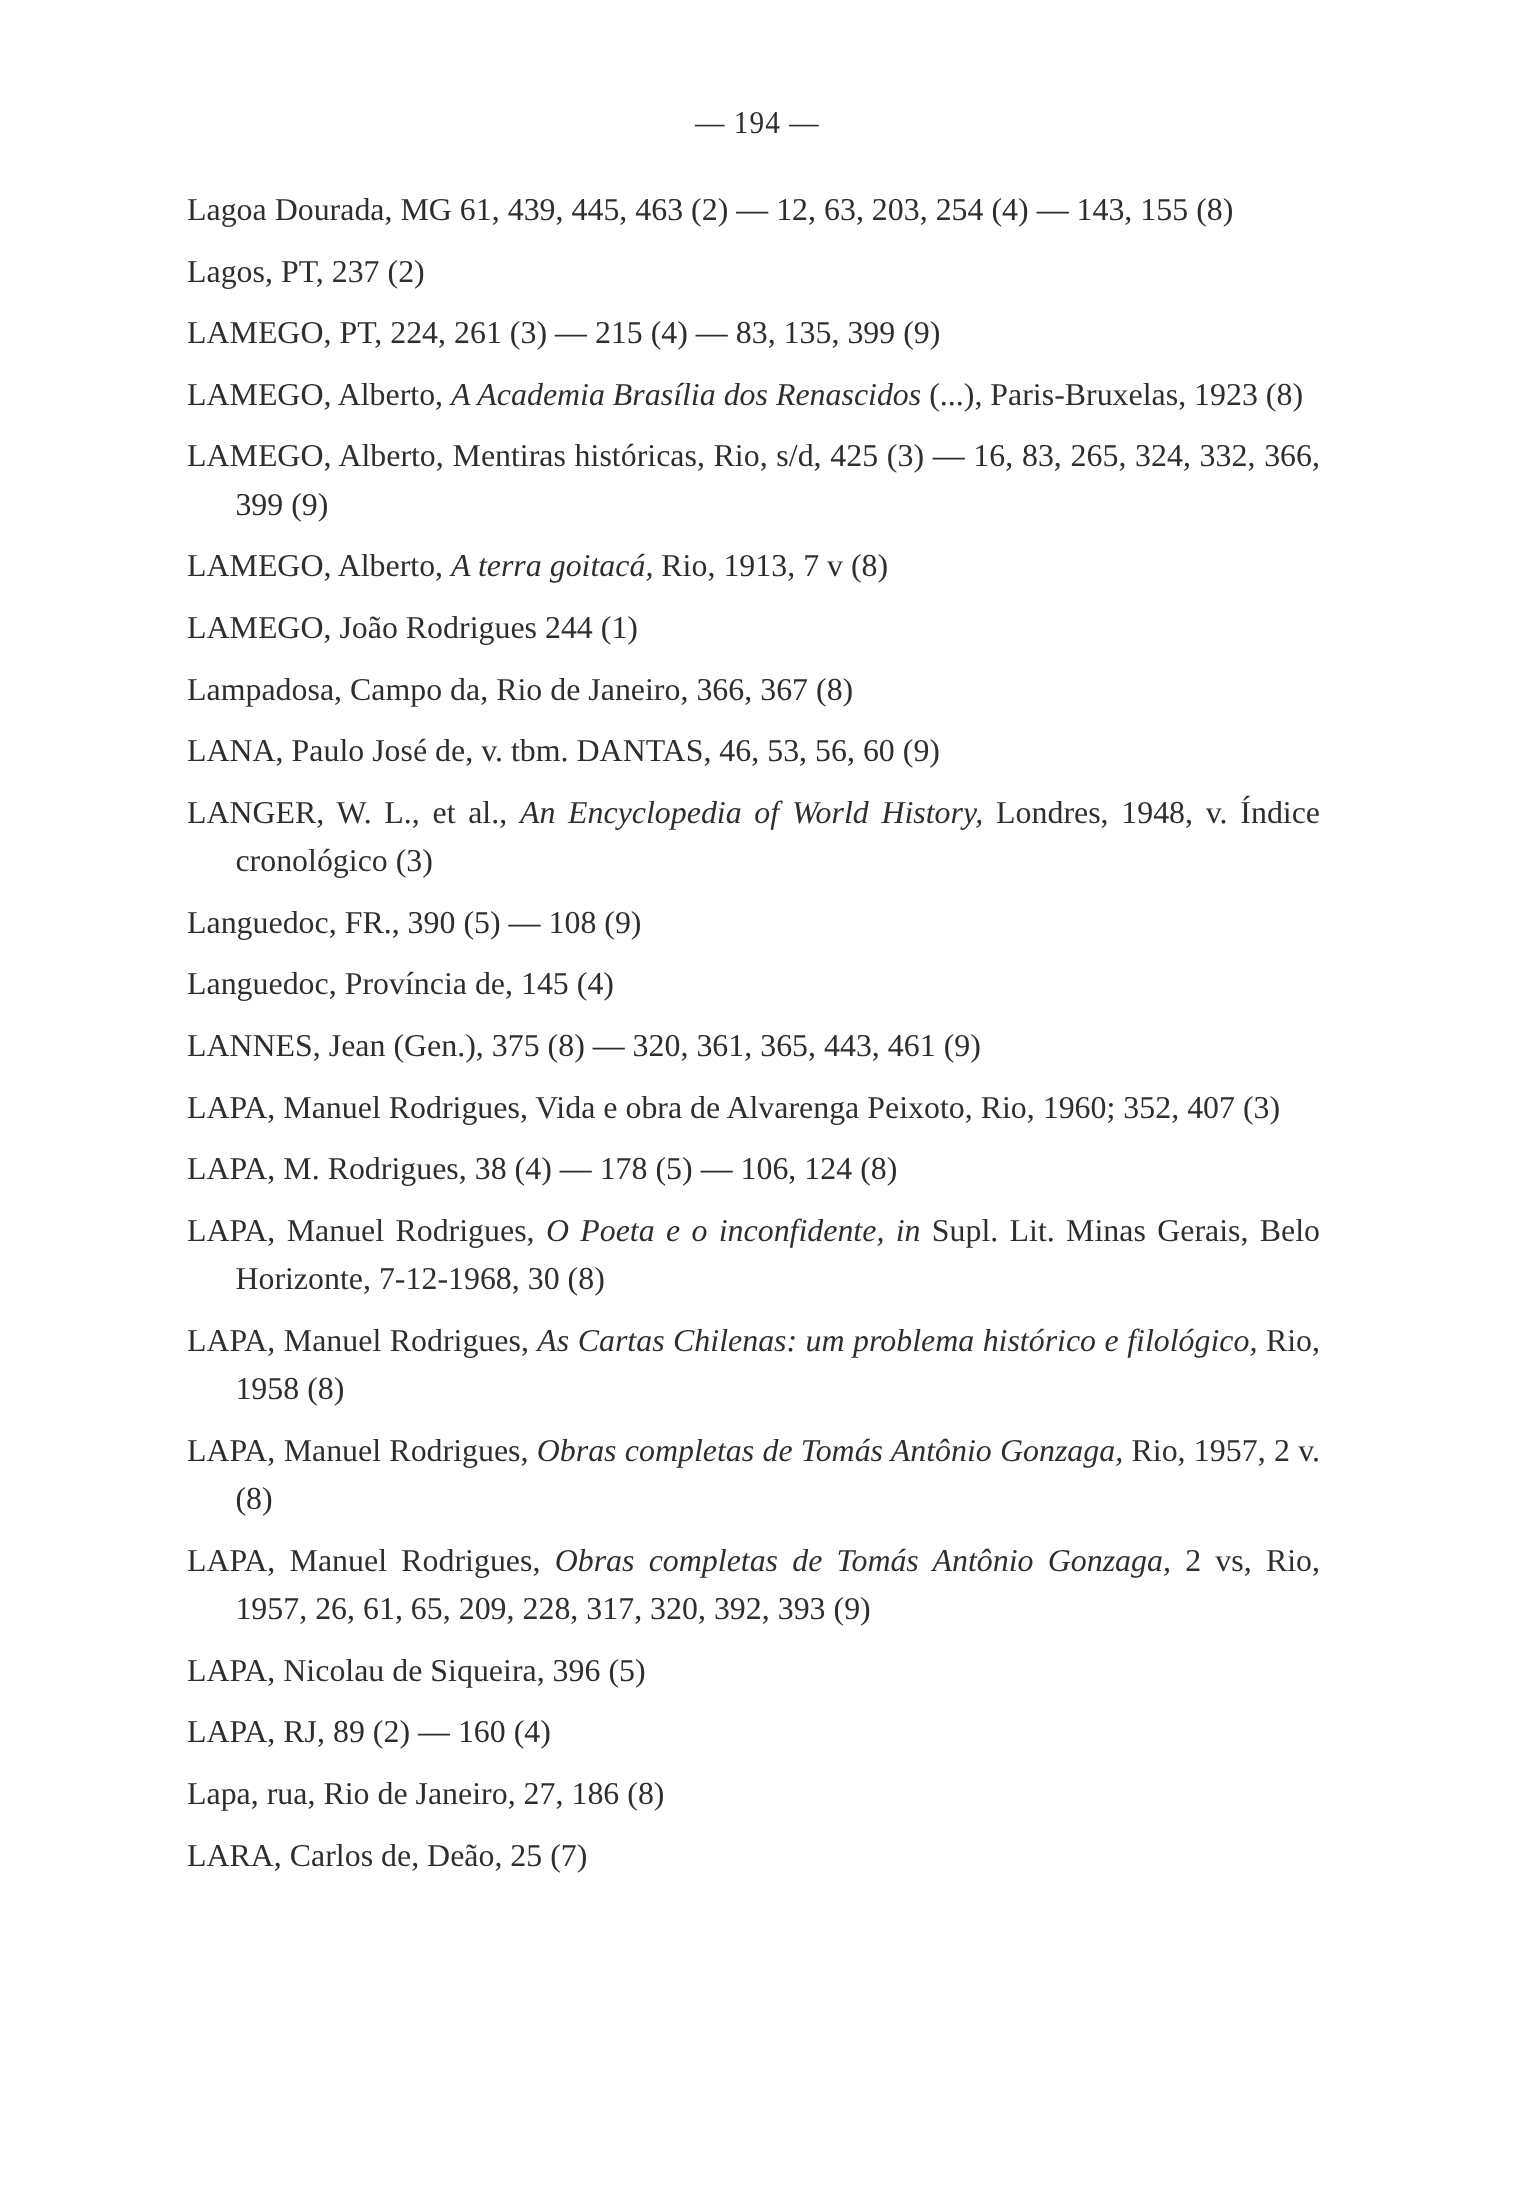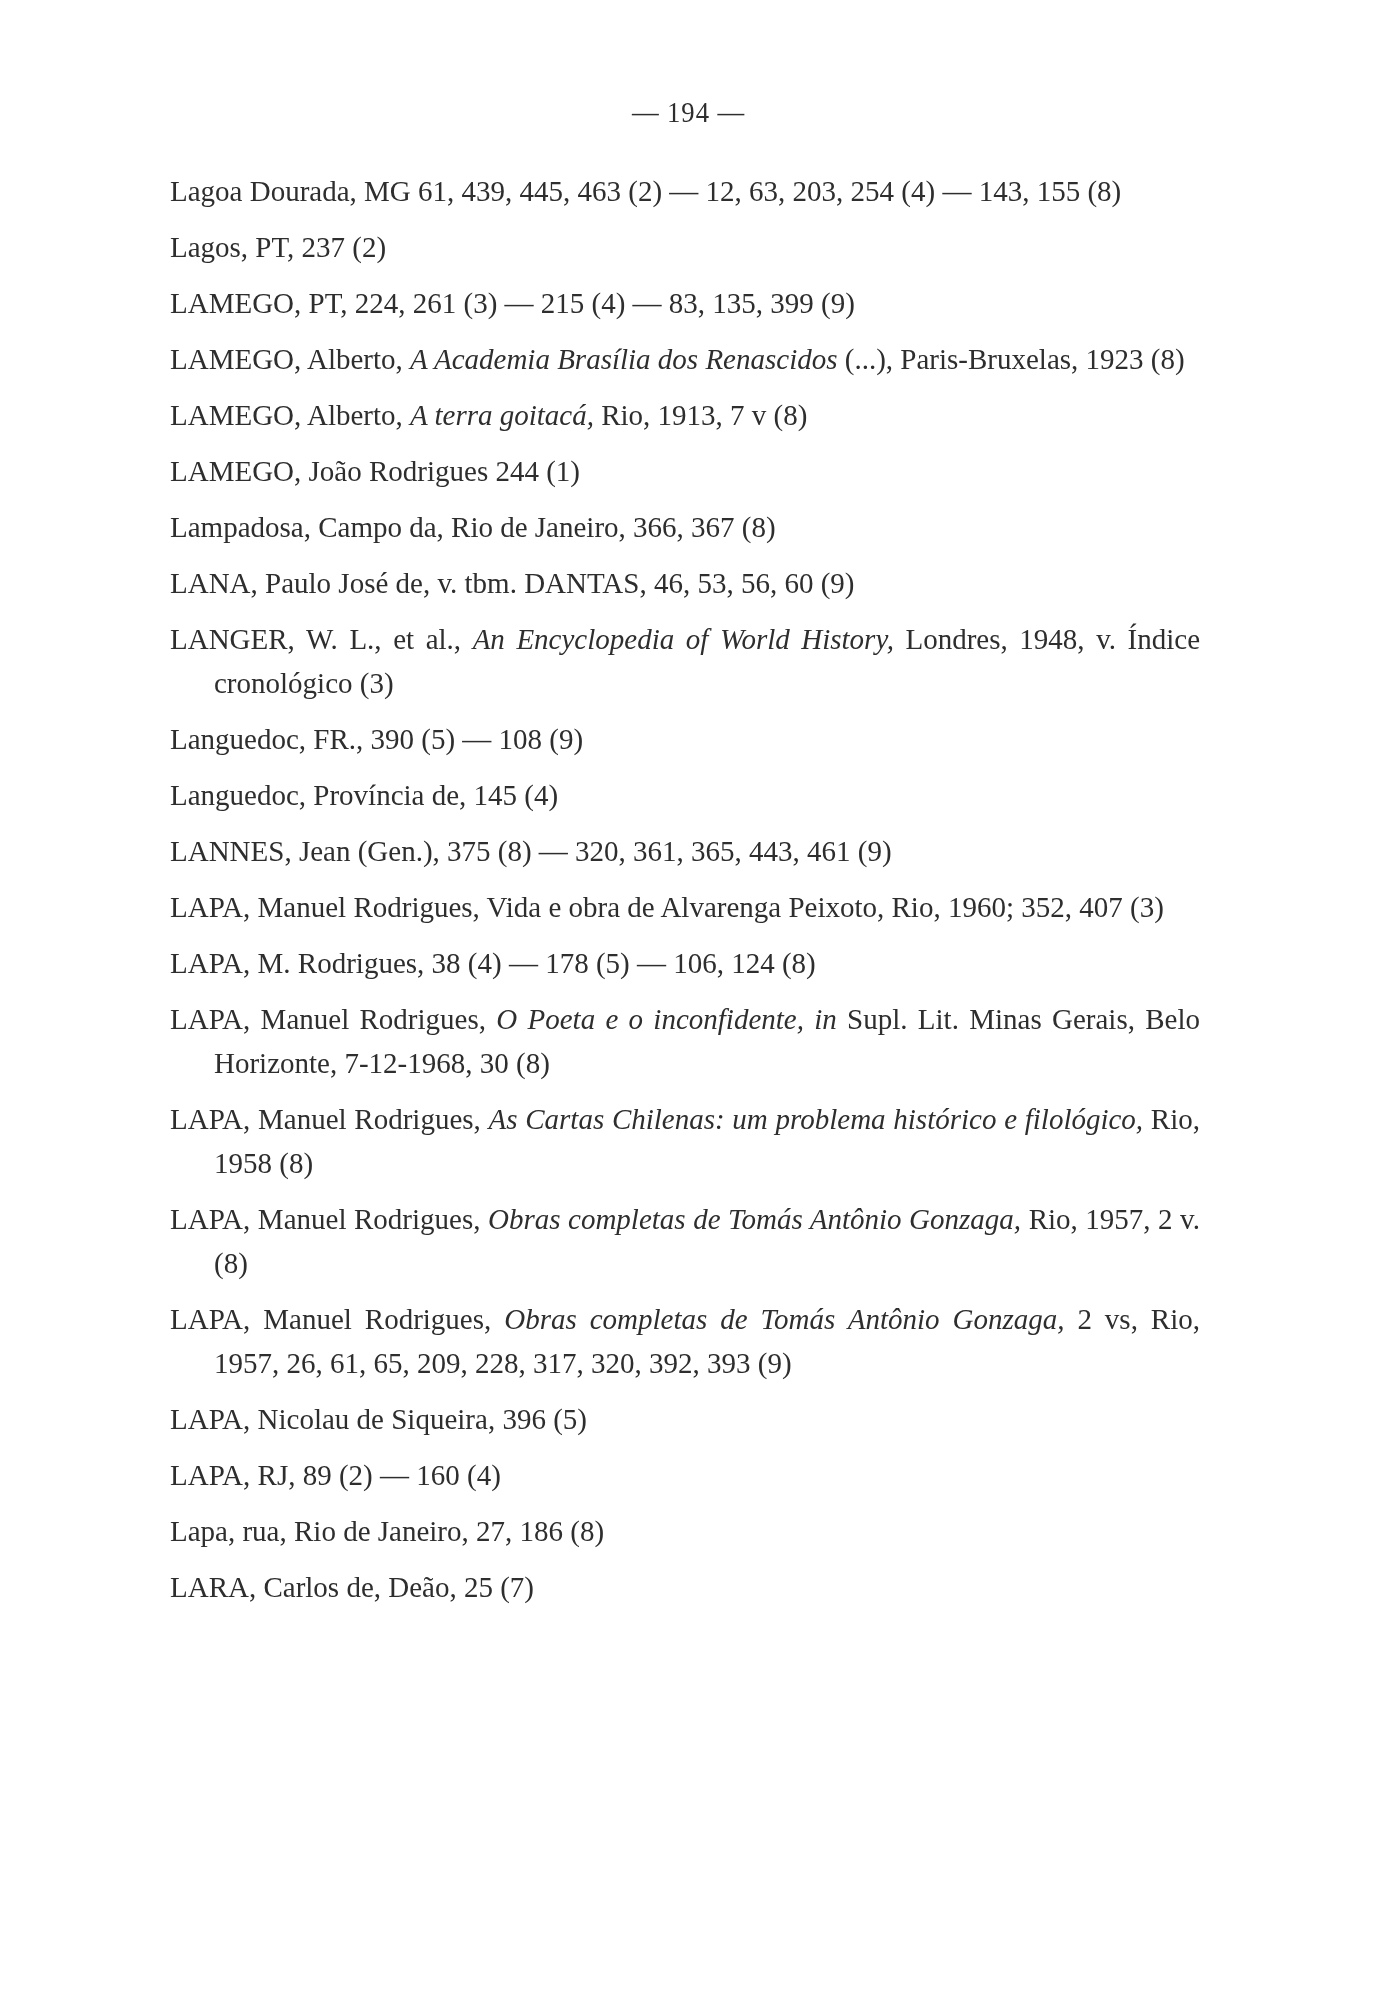--- a/index.html
+++ b/index.html
@@ -27,20 +27,21 @@
 </head>
 <body>
 
 <div class="page">
   <div class="page-number">— 194 —</div>
   <div class="entries" id="entries">
       <div class="entry"><span>Lagoa Dourada, MG 61, 439, 445, 463 (2) — 12, 63, 203, 254 (4) — 143, 155 (8)</span></div>
       <div class="entry"><span>Lagos, PT, 237 (2)</span></div>
       <div class="entry"><span>LAMEGO, PT, 224, 261 (3) — 215 (4) — 83, 135, 399 (9)</span></div>
       <div class="entry"><span>LAMEGO, Alberto, </span><i>A Academia Brasília dos Renascidos</i><span> (...), Paris-Bruxelas, 1923 (8)</span></div>
+      <div class="entry"><span>LAMEGO, Alberto, Mentiras históricas, Rio, s/d, 425 (3) — 16, 83, 265, 324, 332, 366, 399 (9)</span></div>
       <div class="entry"><span>LAMEGO, Alberto, </span><i>A terra goitacá,</i><span> Rio, 1913, 7 v (8)</span></div>
       <div class="entry"><span>LAMEGO, João Rodrigues 244 (1)</span></div>
       <div class="entry"><span>Lampadosa, Campo da, Rio de Janeiro, 366, 367 (8)</span></div>
       <div class="entry"><span>LANA, Paulo José de, v. tbm. DANTAS, 46, 53, 56, 60 (9)</span></div>
       <div class="entry"><span>LANGER, W. L., et al., </span><i>An Encyclopedia of World History,</i><span> Londres, 1948, v. Índice cronológico (3)</span></div>
       <div class="entry"><span>Languedoc, FR., 390 (5) — 108 (9)</span></div>
       <div class="entry"><span>Languedoc, Província de, 145 (4)</span></div>
       <div class="entry"><span>LANNES, Jean (Gen.), 375 (8) — 320, 361, 365, 443, 461 (9)</span></div>
       <div class="entry"><span>LAPA, Manuel Rodrigues, Vida e obra de Alvarenga Peixoto, Rio, 1960; 352, 407 (3)</span></div>
       <div class="entry"><span>LAPA, M. Rodrigues, 38 (4) — 178 (5) — 106, 124 (8)</span></div>

